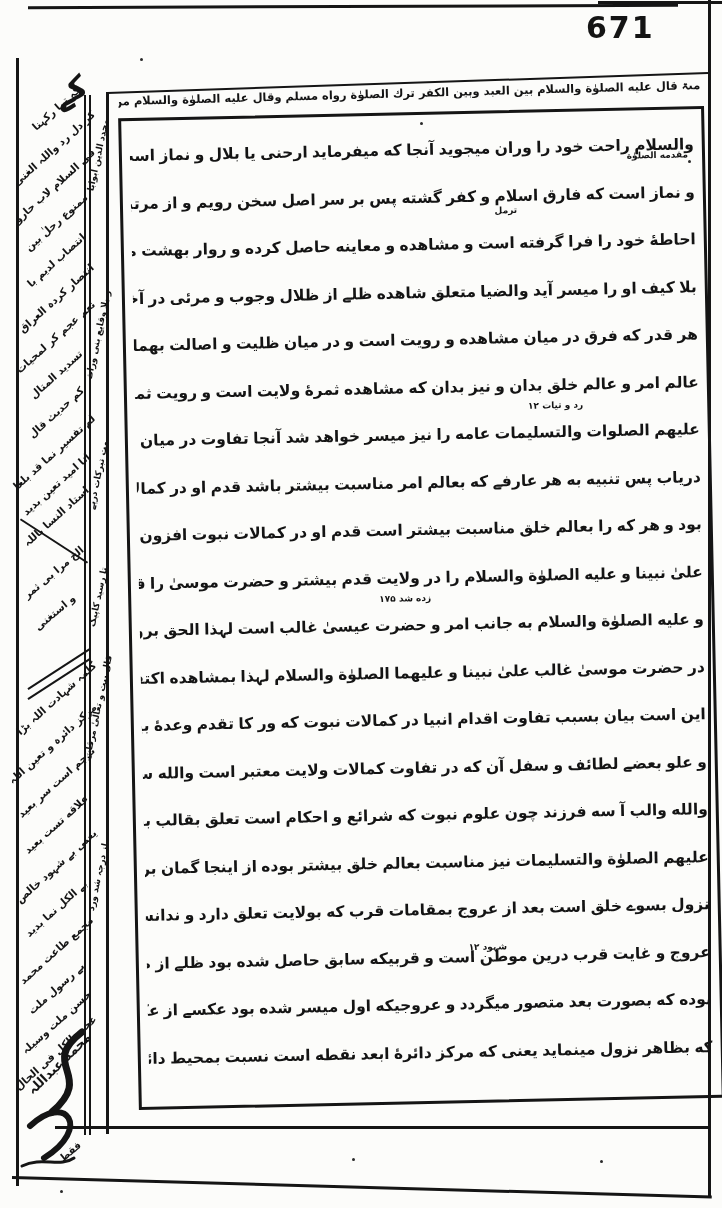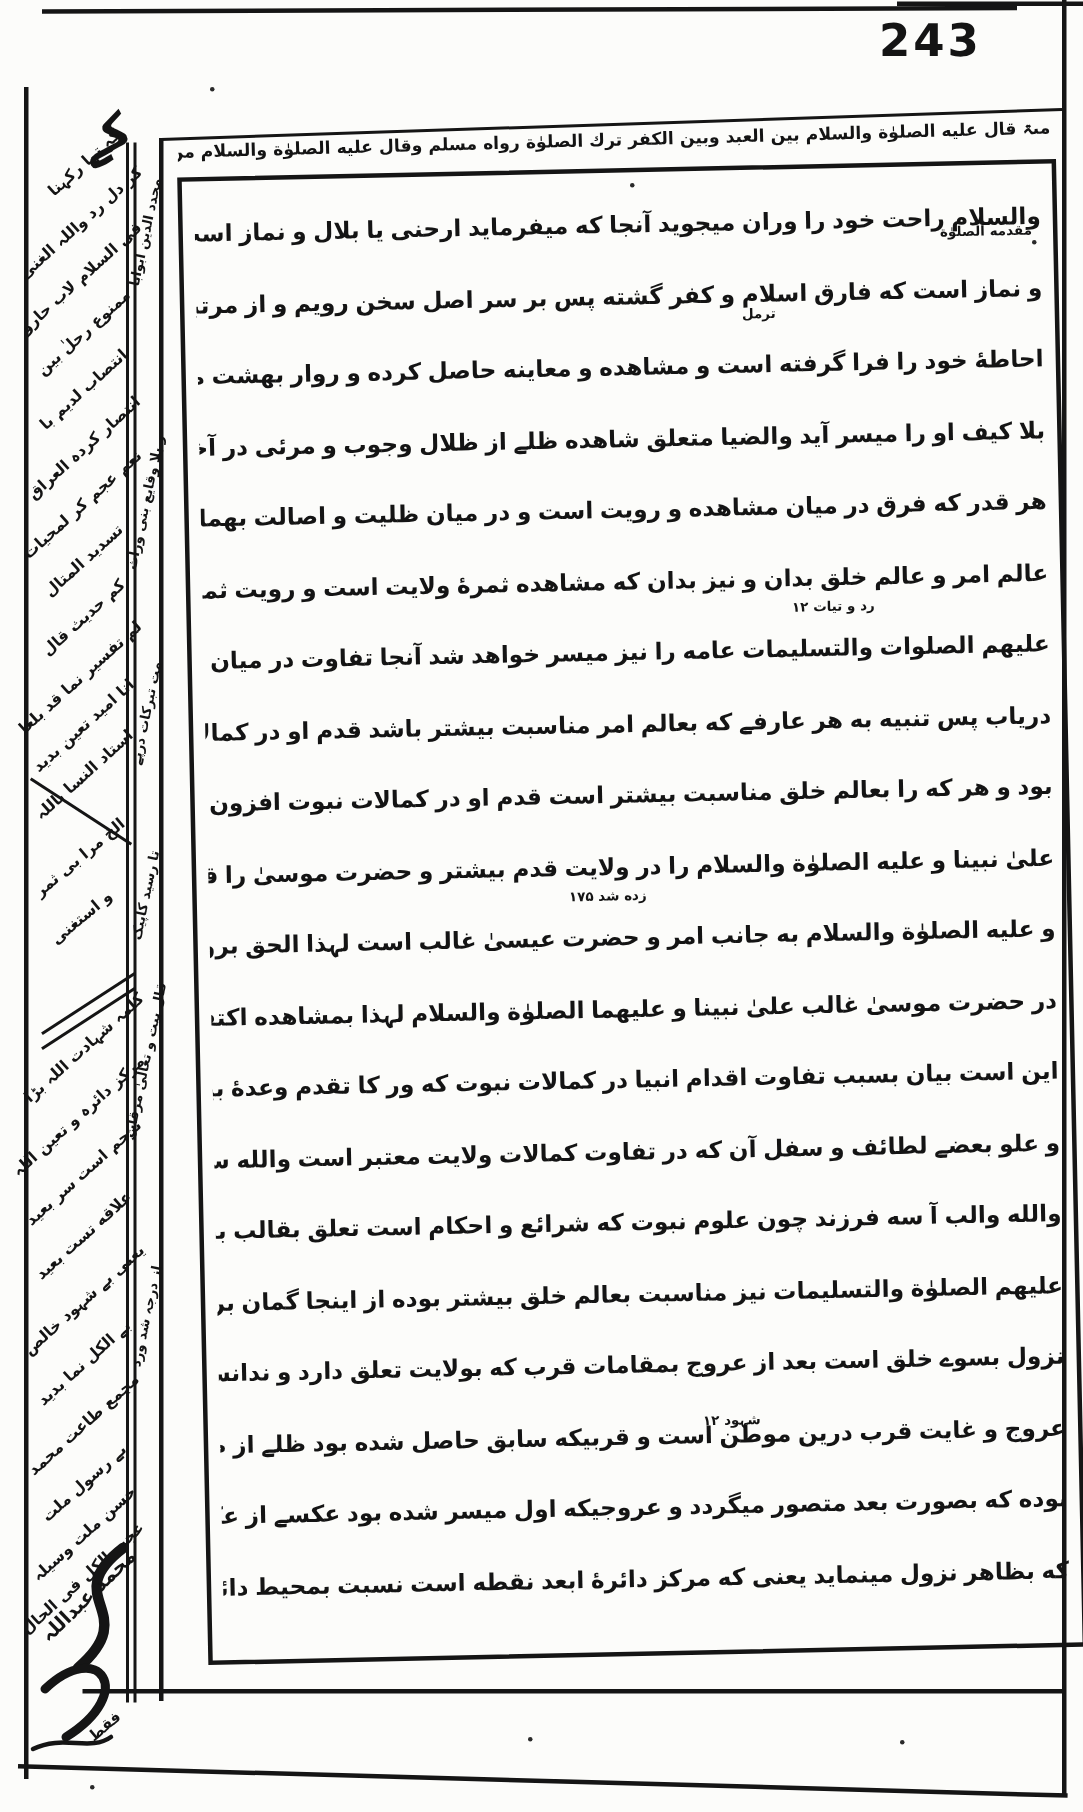--- a/index.html
+++ b/index.html
@@ -74,21 +74,21 @@
 </style>
 </head>
 <body>
 
 <div class="hline" style="left:28px;top:5px;width:650px;height:2.5px;transform:rotate(-0.2deg);"></div>
 <div class="hline" style="left:598px;top:1px;width:124px;height:3px;"></div>
 <div class="vline" style="left:16px;top:58px;width:2.5px;height:1128px;"></div>
 <div class="vline" style="left:708px;top:0;width:2.5px;height:1196px;"></div>
 <div class="hline" style="left:12px;top:1176px;width:700px;height:3px;transform:rotate(1.6deg);transform-origin:left center;"></div>
 
-<div class="pagenum">243</div>
+<div class="pagenum">671</div>
 
 <div class="hline" style="left:107px;top:72px;width:601px;height:2px;transform:rotate(-1.9deg);transform-origin:right center;"></div>
 <div class="vline" style="left:106px;top:92px;width:2.5px;height:1042px;"></div>
 <div class="hline" style="left:55px;top:1126px;width:655px;height:2.5px;"></div>
 
 <div class="header-strip">مٮۃ قال عليه الصلوٰة والسلام بين العبد وبين الكفر ترك الصلوٰة رواه مسلم وقال عليه الصلوٰة والسلام من ترك الصلوٰة فقد كفر رواه الترمذي ۱۲</div>
 
 <div class="inner-frame">
   <div class="main-line">والسلام راحت خود را وران میجوید آنجا که میفرماید ارحنی یا بلال و نماز است که ستون دین آمد</div>
   <div class="main-line">و نماز است که فارق اسلام و کفر گشته پس بر سر اصل سخن رویم و از مرتبت عالم خلق بعالم امر</div>

